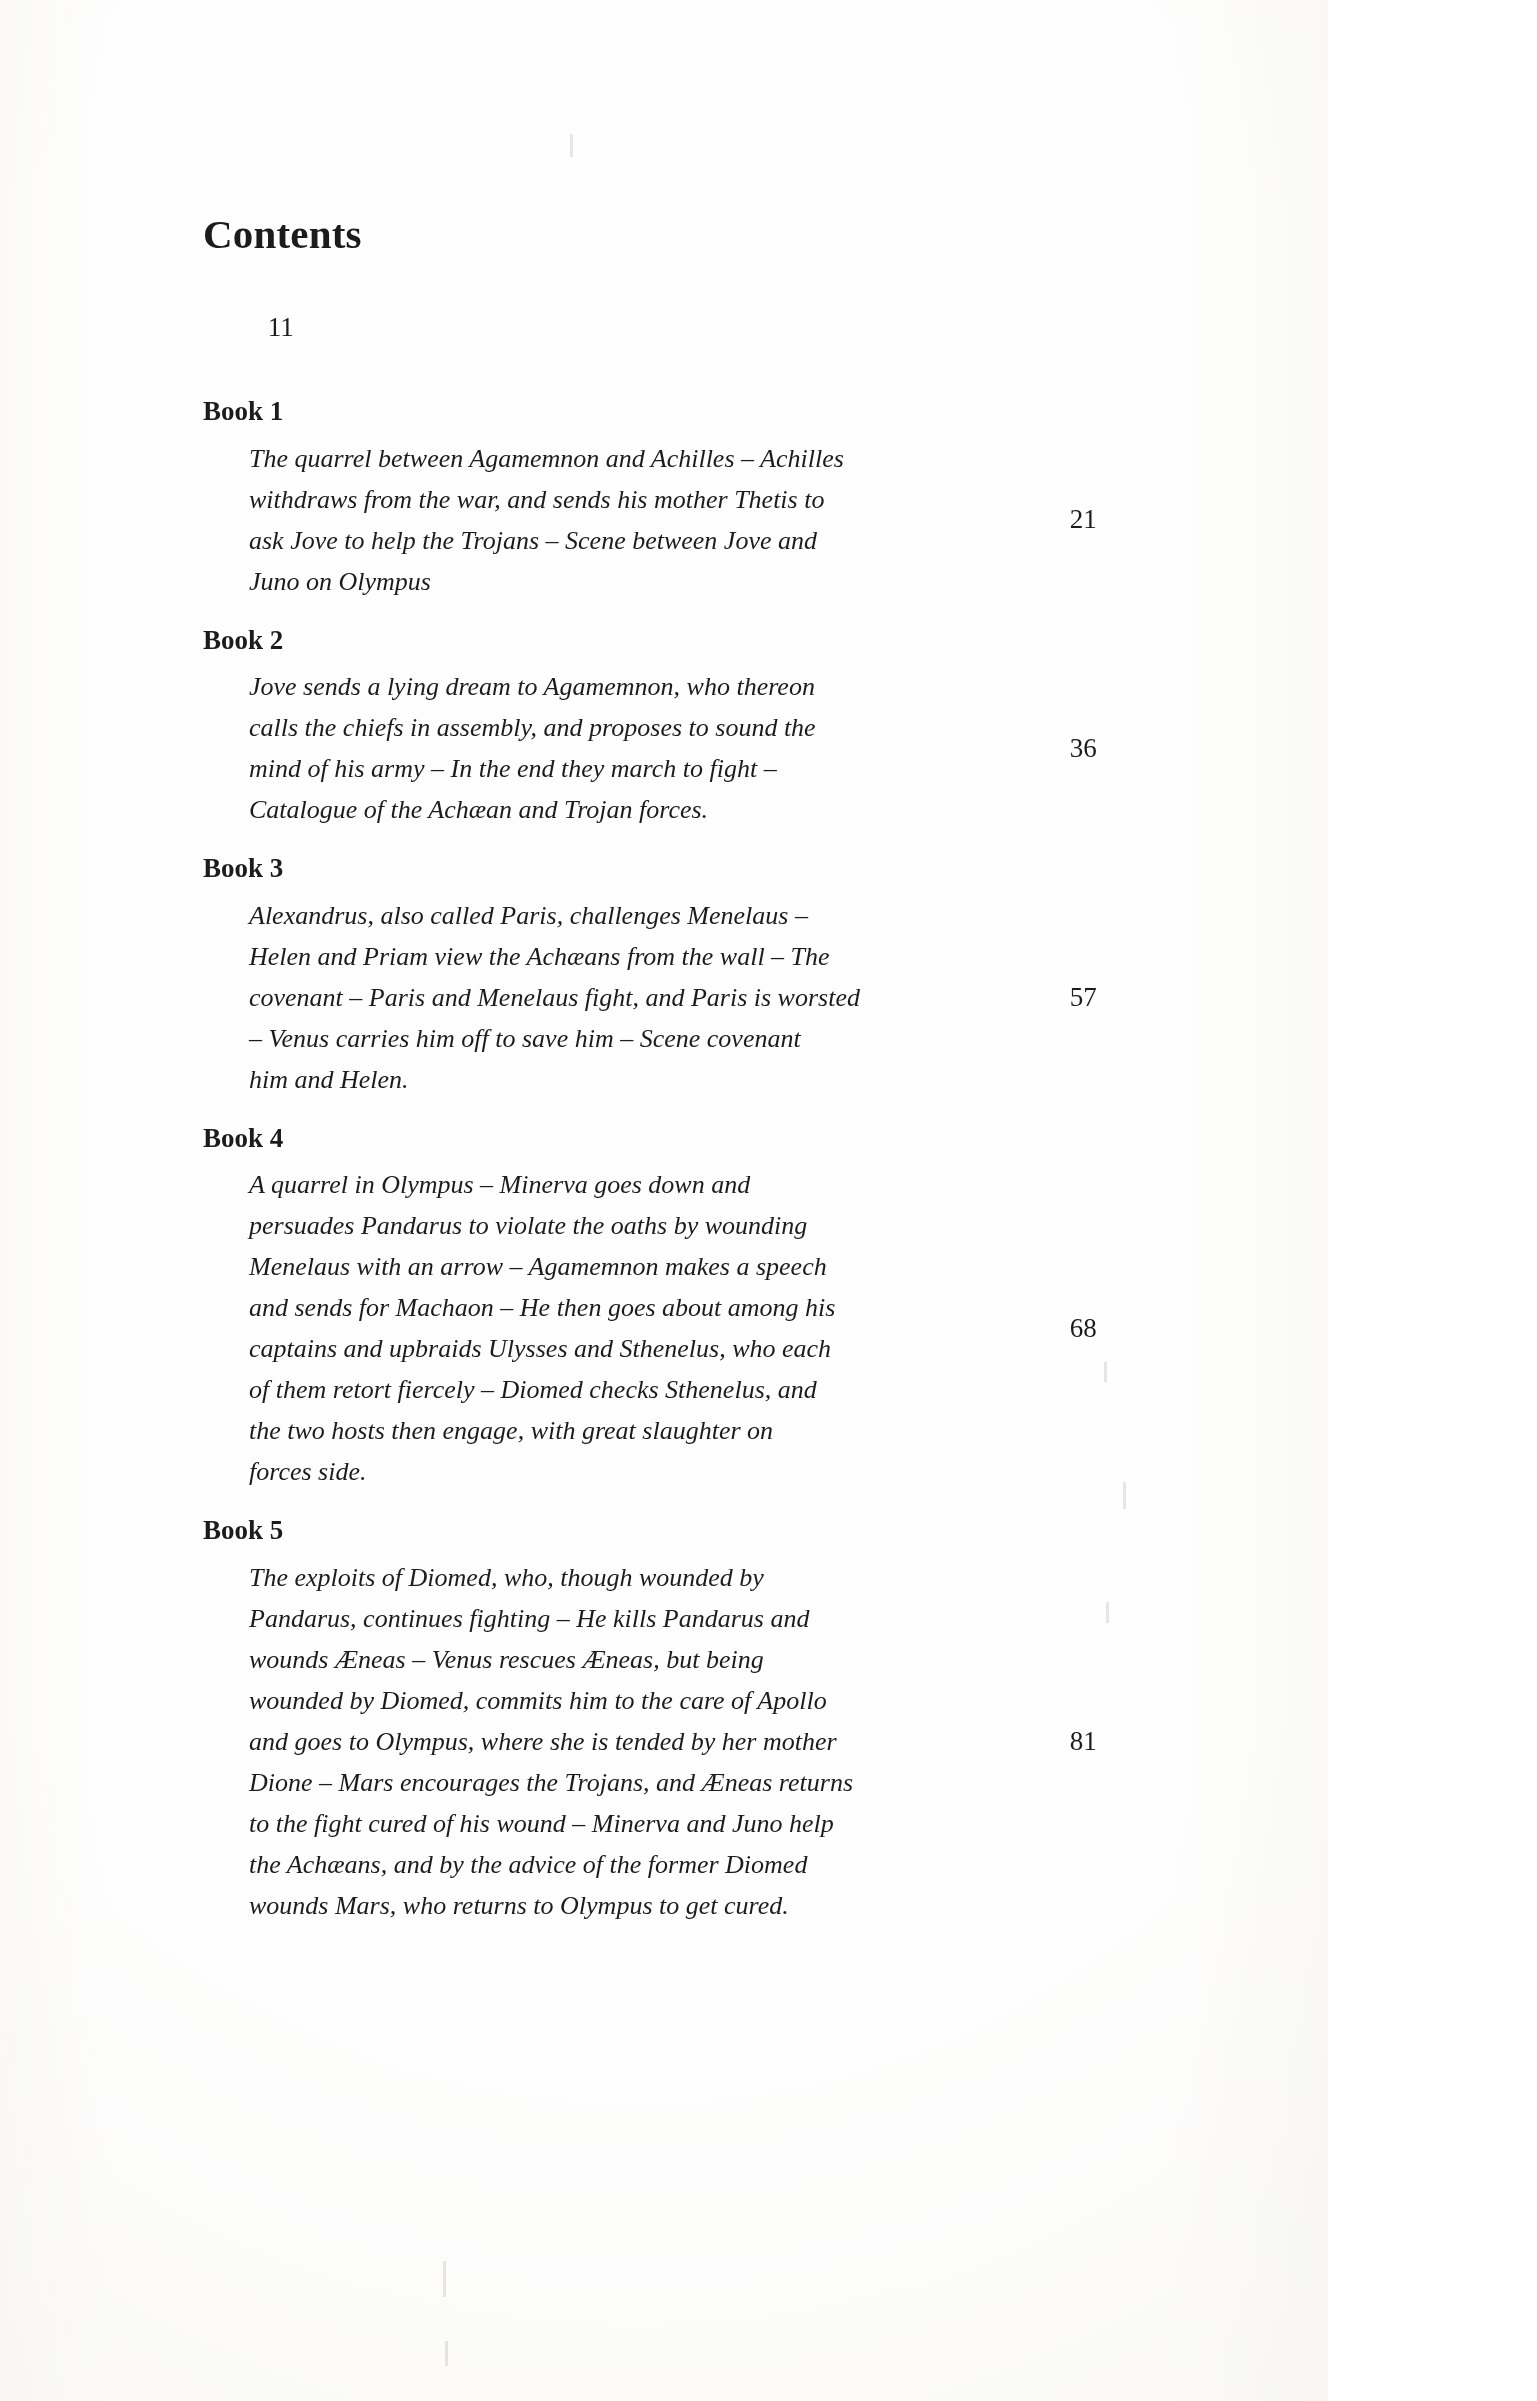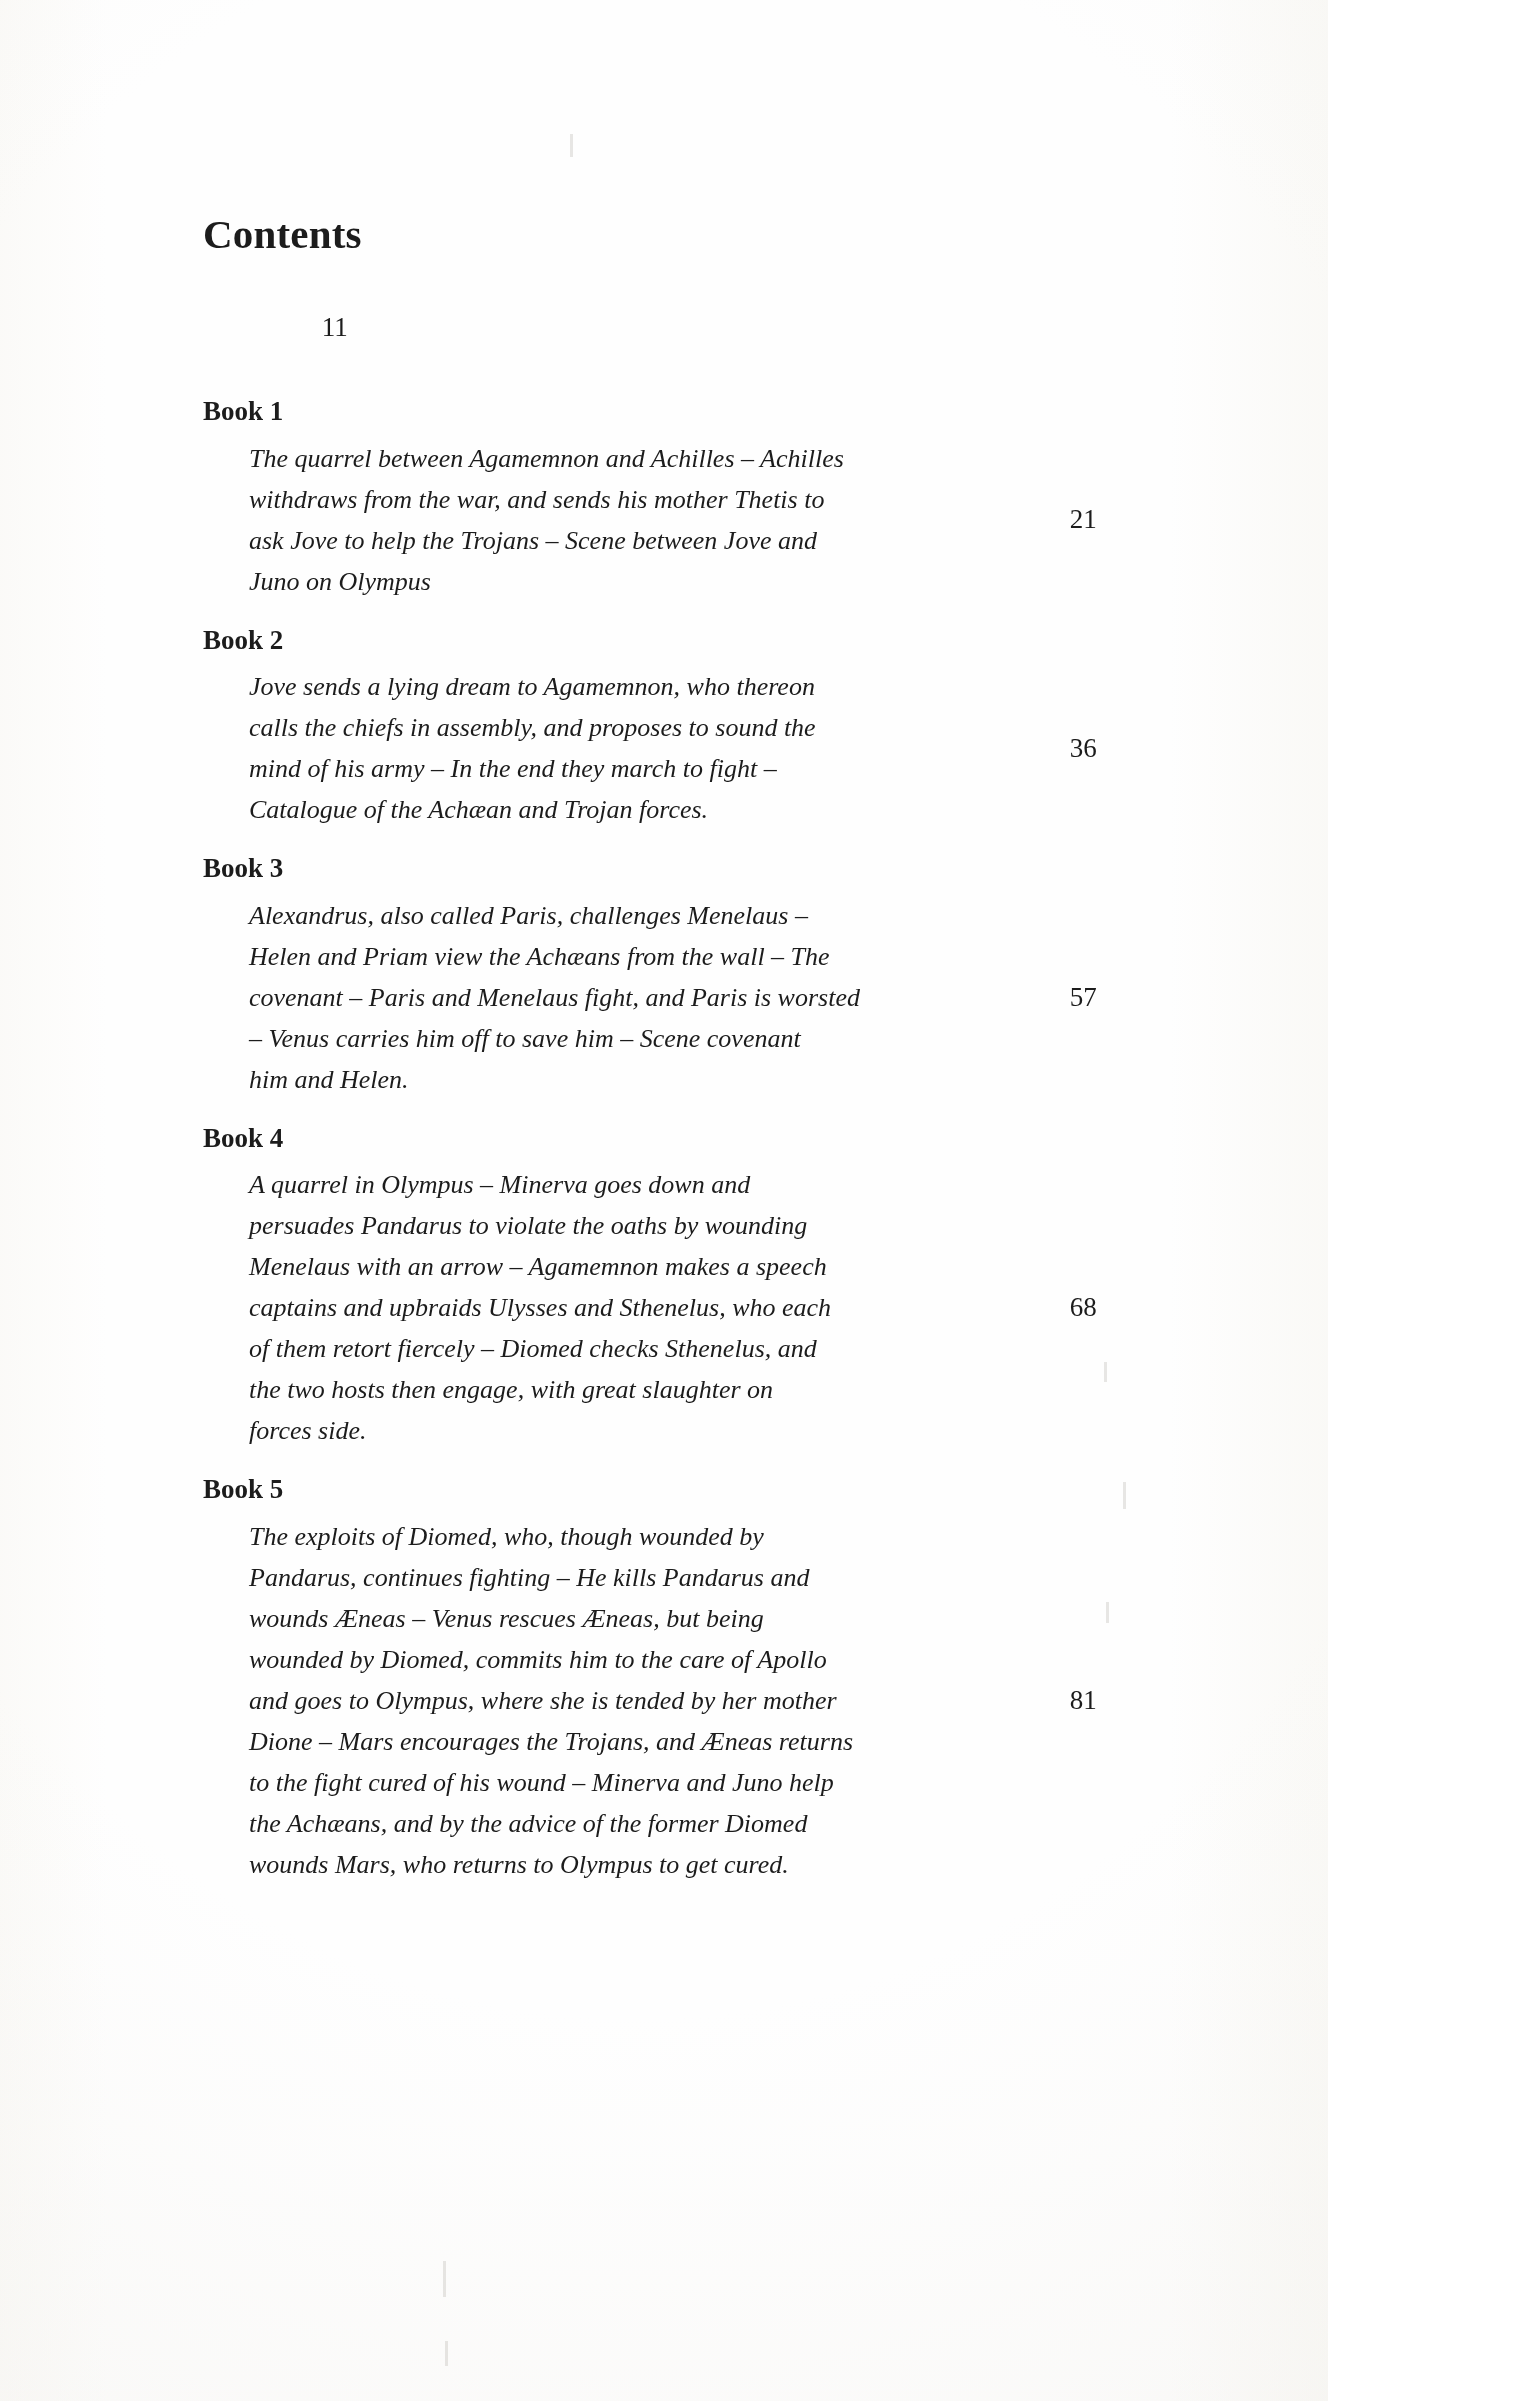--- a/index.html
+++ b/index.html
@@ -89,21 +89,21 @@
     margin-bottom: 50px;
   }
   .simple-label {
     font-size: 27px;
     line-height: 41px;
     flex: 1 1 auto;
   }
   .simple-page {
     flex: 0 0 auto;
     width: 134px;
-    text-align: right;
+    text-align: center;
     font-size: 27px;
     line-height: 41px;
     padding-left: 10.7px;
   }
   
   .entry.b1 { margin-bottom: 25px; }
   .entry.b2 { margin-bottom: 25px; }
   .entry.b3 { margin-bottom: 25px; }
   .entry.b4 { margin-bottom: 25px; }
   .entry.b5 { margin-bottom: 0; }
@@ -177,20 +177,21 @@
 
     <div class="entry b4">
       <div class="entry-row">
         <div class="entry-label">Book 4</div>
       </div>
       <div class="desc-block">
         <div class="desc-text">
           <span class="desc-line">A quarrel in Olympus – Minerva goes down and</span>
           <span class="desc-line">persuades Pandarus to violate the oaths by wounding</span>
           <span class="desc-line">Menelaus with an arrow – Agamemnon makes a speech</span>
+          <span class="desc-line">and sends for Machaon – He then goes about among his</span>
           <span class="desc-line">captains and upbraids Ulysses and Sthenelus, who each</span>
           <span class="desc-line">of them retort fiercely – Diomed checks Sthenelus, and</span>
           <span class="desc-line">the two hosts then engage, with great slaughter on</span>
           <span class="desc-line">forces side.</span>
         </div>
         <div class="pagenum">68</div>
       </div>
     </div>
 
     <div class="entry b5">

